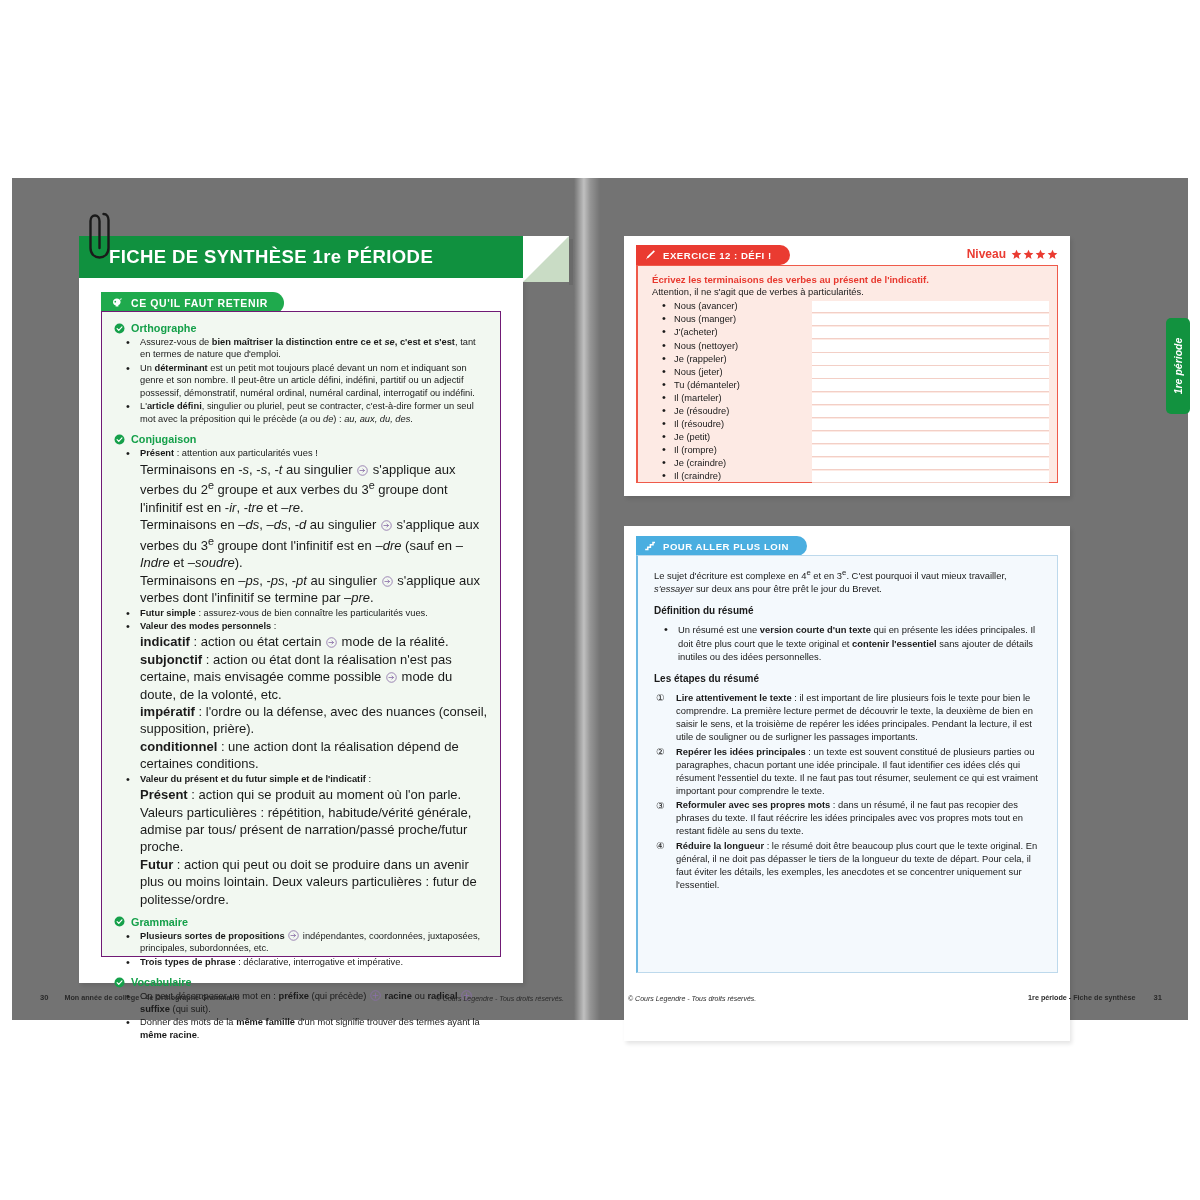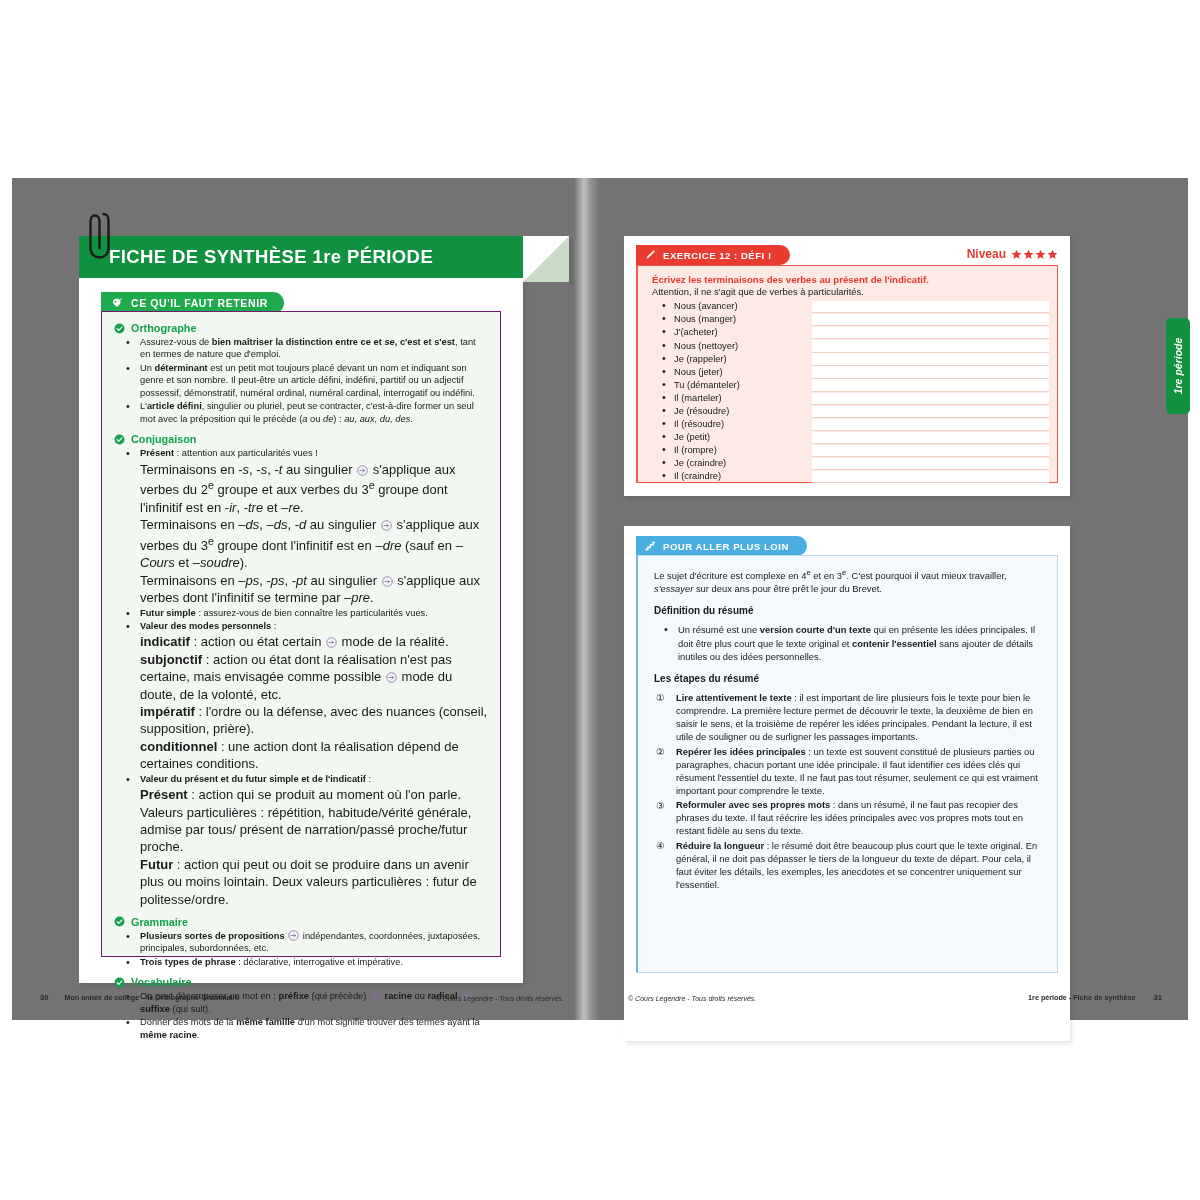--- a/index.html
+++ b/index.html
@@ -490,21 +490,21 @@
                 <span>Conjugaison</span>
               </div>
               <div class="bul"><b>Présent</b> : attention aux particularités vues !</div>
               <div class="cont">Terminaisons en -<i>s</i>, -<i>s</i>, -<i>t</i> au singulier <svg class="arrow-ico" viewBox="0 0 12 12">
                   <circle cx="6" cy="6" r="5.2" fill="none" stroke="#8a6fa8" stroke-width="0.9"></circle>
                   <path d="M3.2 6 L8 6 M6.4 4.4 L8.2 6 L6.4 7.6" fill="none" stroke="#8a6fa8" stroke-width="0.9" stroke-linecap="round" stroke-linejoin="round"></path>
                 </svg> s'applique aux verbes du 2<sup>e</sup> groupe et aux verbes du 3<sup>e</sup> groupe dont l'infinitif est en -<i>ir</i>, -<i>tre</i> et –<i>re</i>.</div>
               <div class="cont">Terminaisons en –<i>ds</i>, –<i>ds</i>, -<i>d</i> au singulier <svg class="arrow-ico" viewBox="0 0 12 12">
                   <circle cx="6" cy="6" r="5.2" fill="none" stroke="#8a6fa8" stroke-width="0.9"></circle>
                   <path d="M3.2 6 L8 6 M6.4 4.4 L8.2 6 L6.4 7.6" fill="none" stroke="#8a6fa8" stroke-width="0.9" stroke-linecap="round" stroke-linejoin="round"></path>
-                </svg> s'applique aux verbes du 3<sup>e</sup> groupe dont l'infinitif est en –<i>dre</i> (sauf en –<i>Cours</i> et –<i>soudre</i>).</div>
+                </svg> s'applique aux verbes du 3<sup>e</sup> groupe dont l'infinitif est en –<i>dre</i> (sauf en –<i>Indre</i> et –<i>soudre</i>).</div>
               <div class="cont">Terminaisons en –<i>ps</i>, -<i>ps</i>, -<i>pt</i> au singulier <svg class="arrow-ico" viewBox="0 0 12 12">
                   <circle cx="6" cy="6" r="5.2" fill="none" stroke="#8a6fa8" stroke-width="0.9"></circle>
                   <path d="M3.2 6 L8 6 M6.4 4.4 L8.2 6 L6.4 7.6" fill="none" stroke="#8a6fa8" stroke-width="0.9" stroke-linecap="round" stroke-linejoin="round"></path>
                 </svg> s'applique aux verbes dont l'infinitif se termine par –<i>pre</i>.</div>
               <div class="bul"><b>Futur simple</b> : assurez-vous de bien connaître les particularités vues.</div>
               <div class="bul"><b>Valeur des modes personnels</b> :</div>
               <div class="cont"><b>indicatif</b> : action ou état certain <svg class="arrow-ico" viewBox="0 0 12 12">
                   <circle cx="6" cy="6" r="5.2" fill="none" stroke="#8a6fa8" stroke-width="0.9"></circle>
                   <path d="M3.2 6 L8 6 M6.4 4.4 L8.2 6 L6.4 7.6" fill="none" stroke="#8a6fa8" stroke-width="0.9" stroke-linecap="round" stroke-linejoin="round"></path>
                 </svg> mode de la réalité.</div>

